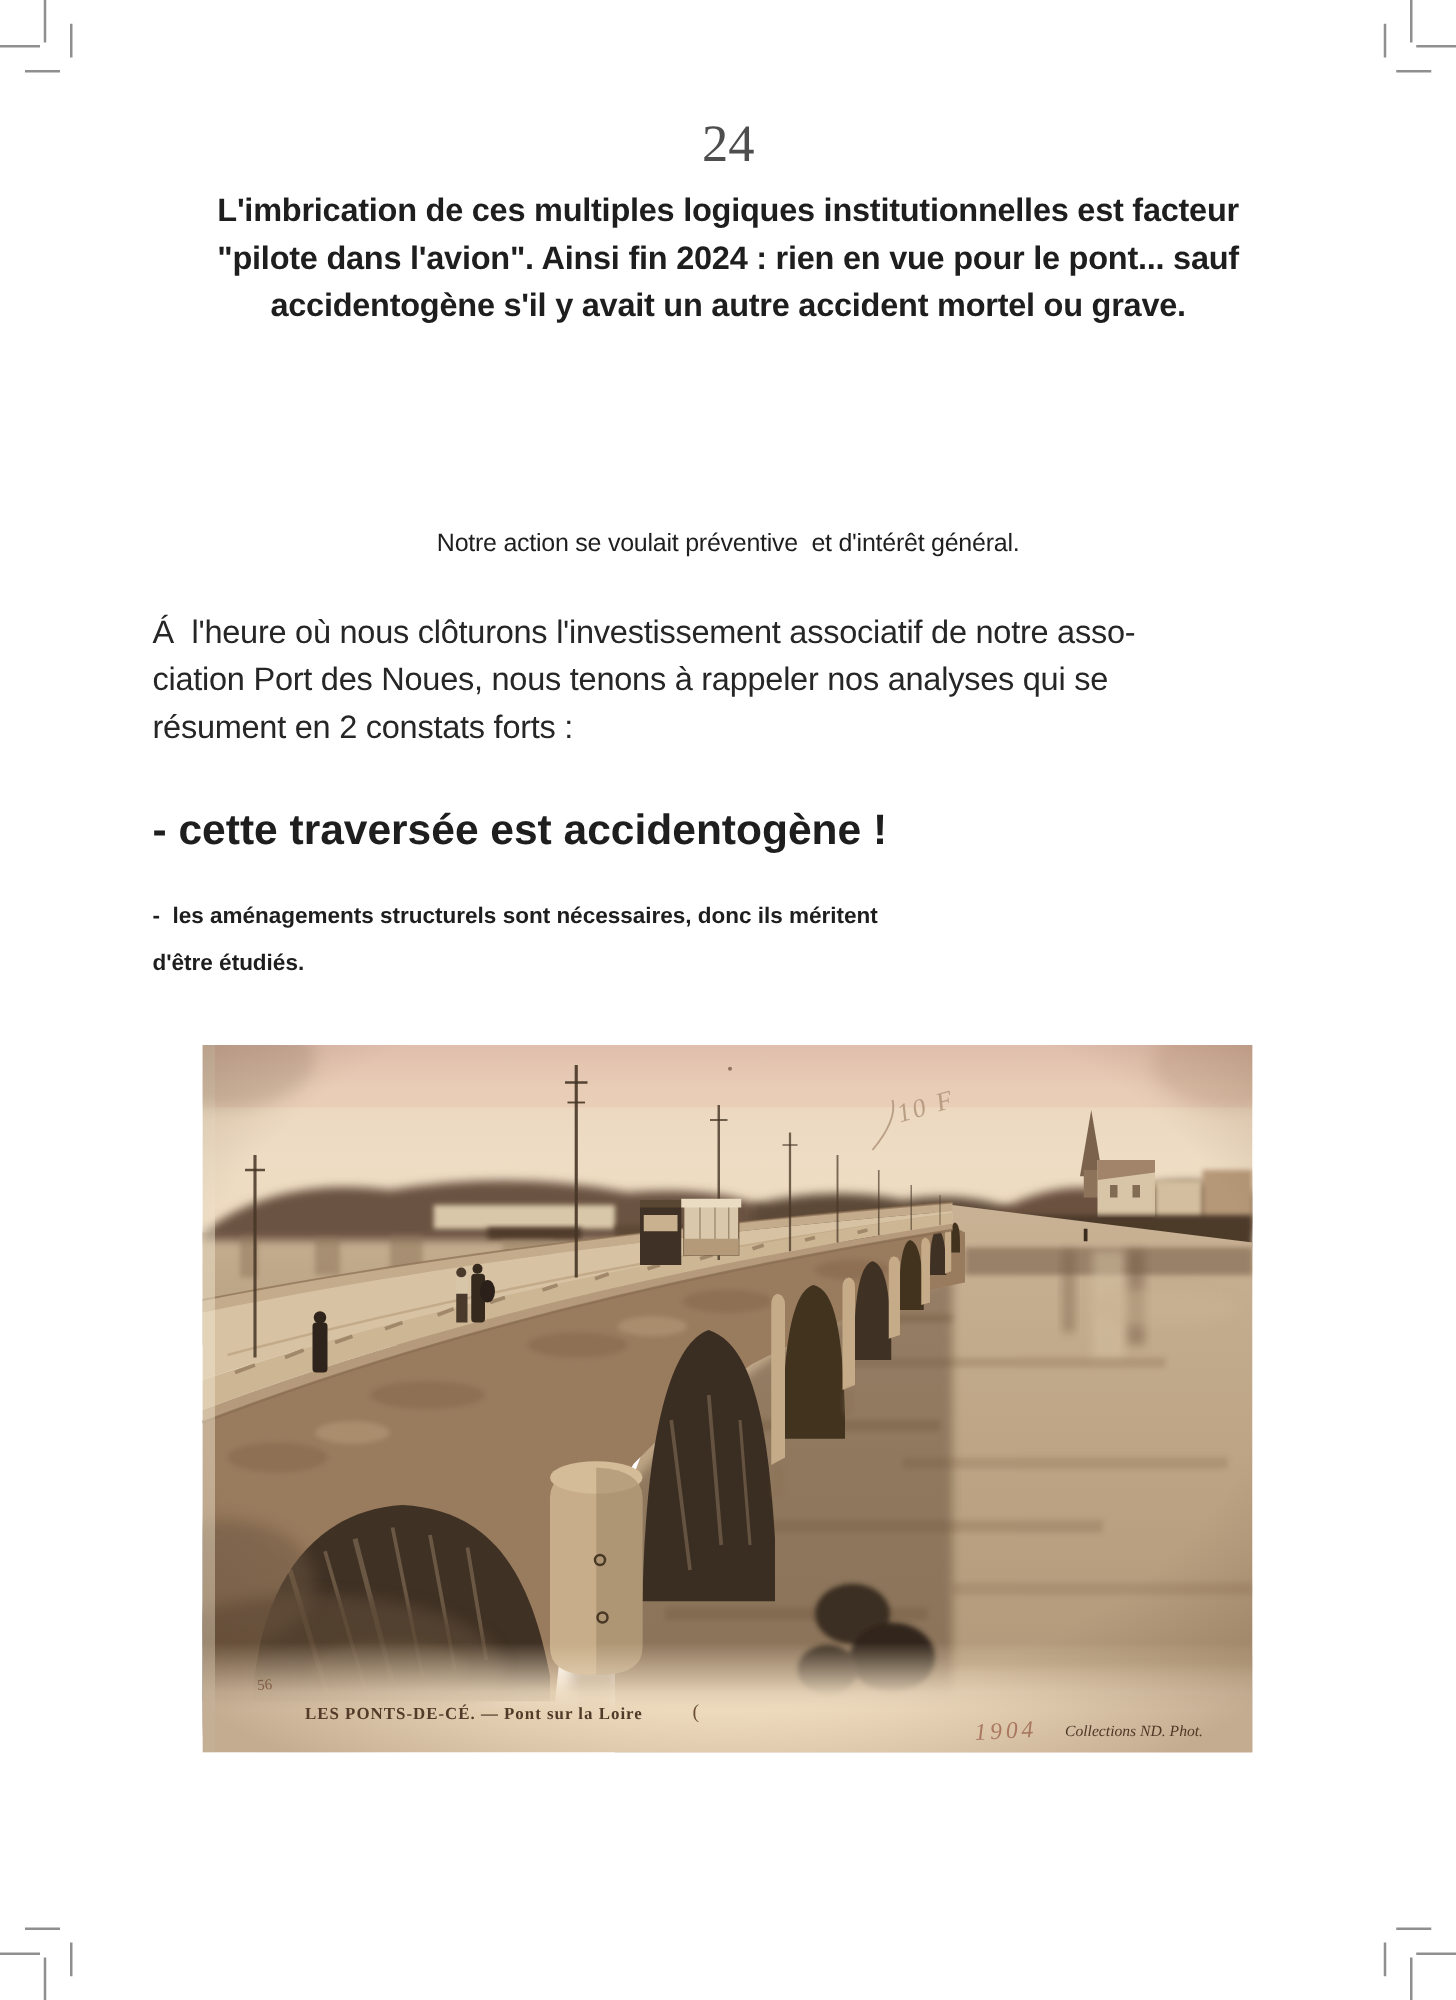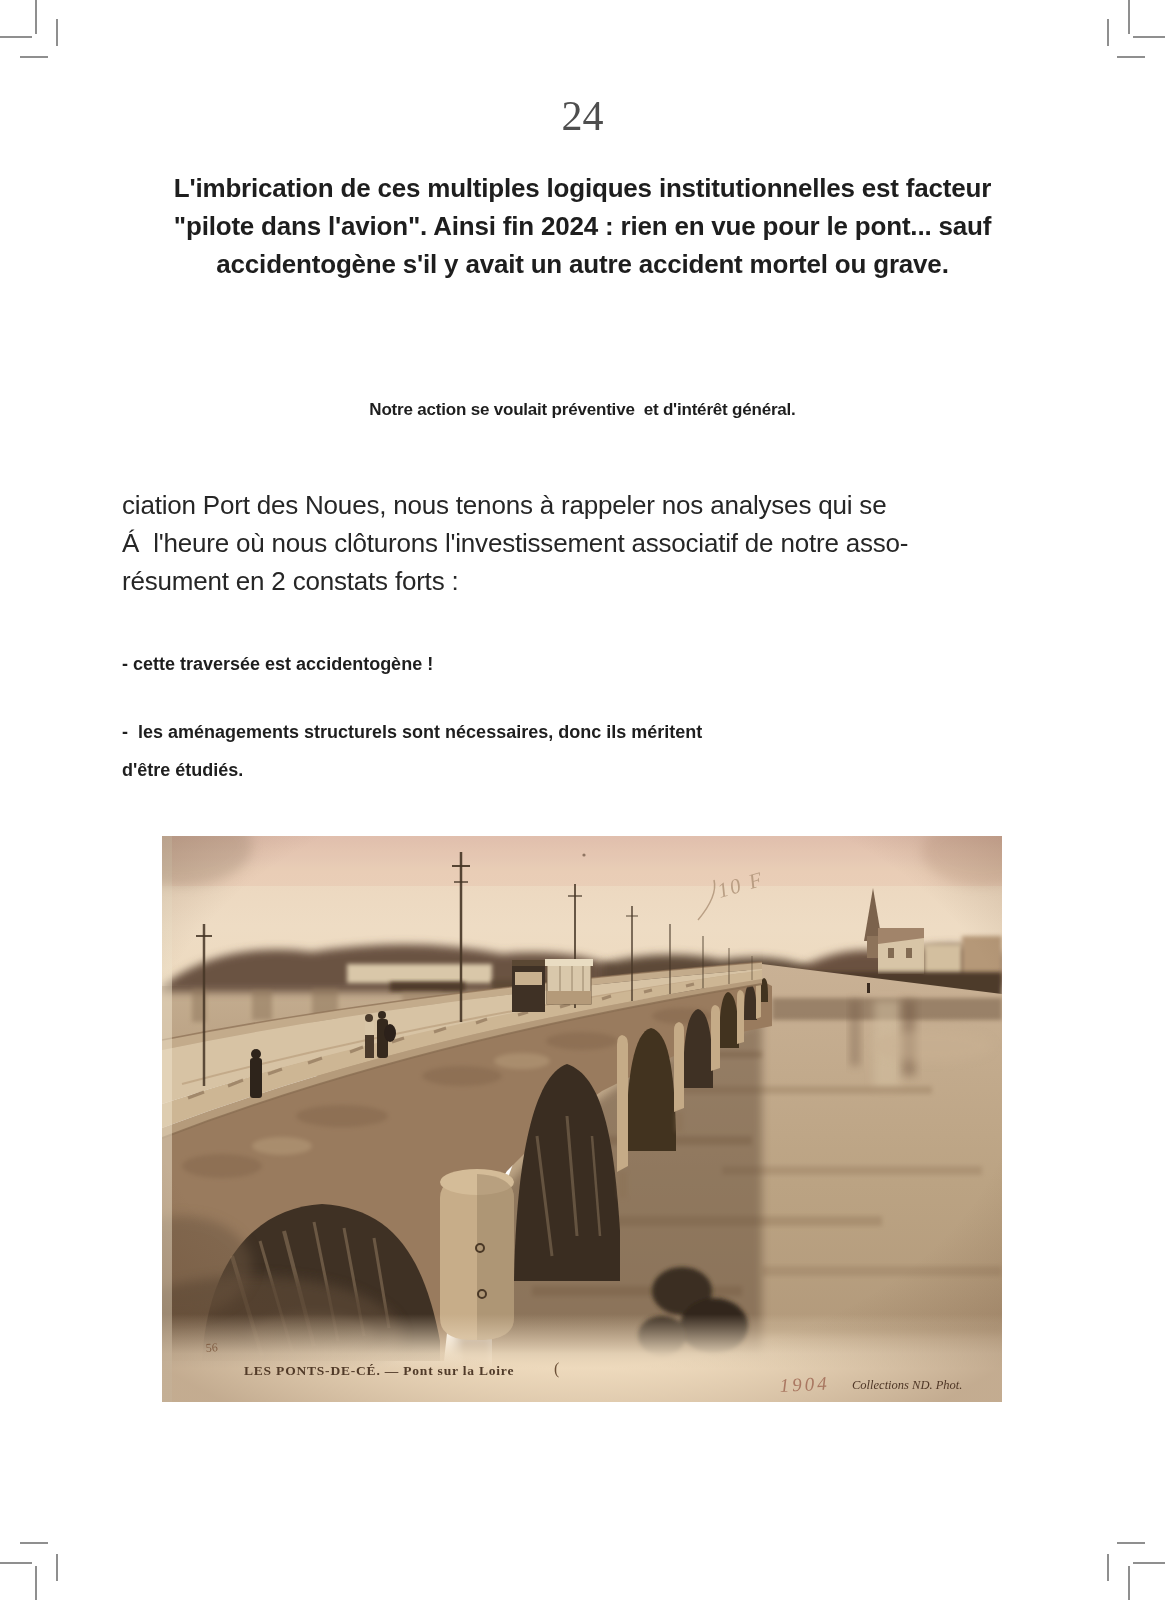--- a/index.html
+++ b/index.html
@@ -16,38 +16,38 @@
   
   .page-number{
     position:absolute;top:70px;left:0;width:100%;
     text-align:center;
     font-family:"Liberation Serif","DejaVu Serif",serif;
     font-size:42px;line-height:44px;color:#4e4e4e;margin-top:24px;
   }
   .lead{
     position:absolute;top:149px;left:0;width:100%;
     text-align:center;font-weight:700;
-    font-size:26px;line-height:38px;letter-spacing:-0.2px;margin-top:20px;
+    font-size:26px;line-height:38px;letter-spacing:-0.2px;
   }
   .lead .ln{display:block;white-space:pre;}
   .subheading{
-    position:absolute;top:391px;left:0;width:100%;
-    text-align:center;font-weight:700;
-    font-size:17px;line-height:38px;letter-spacing:-0.2px;
+    position:absolute;top:416px;left:0;width:100%;
+    text-align:center;font-weight:400;
+    font-size:20px;line-height:38px;letter-spacing:-0.2px;
     white-space:pre;
   }
   .bodypara{
     position:absolute;top:486px;left:122px;width:940px;
     font-size:26px;line-height:38px;letter-spacing:-0.2px;
     font-weight:400;color:#262626;
   }
   .bodypara .ln{display:block;white-space:pre;}
   .bullet1{
     position:absolute;top:645px;left:122px;width:940px;
-    font-size:18px;line-height:38px;font-weight:700;white-space:pre;
+    font-size:34px;line-height:38px;font-weight:700;white-space:pre;
   }
   .bullet2{
     position:absolute;top:713px;left:122px;width:940px;
     font-size:18px;line-height:38px;font-weight:700;
   }
   .bullet2 .ln{display:block;white-space:pre;}
   
   .photo{
     position:absolute;left:162px;top:836px;width:840px;height:566px;
   }
@@ -88,22 +88,22 @@
 
   <div class="lead">
     <span class="ln">L'imbrication de ces multiples logiques institutionnelles est facteur</span>
     <span class="ln">"pilote dans l'avion". Ainsi fin 2024 : rien en vue pour le pont... sauf</span>
     <span class="ln">accidentogène s'il y avait un autre accident mortel ou grave.</span>
   </div>
 
   <div class="subheading">Notre action se voulait préventive  et d'intérêt général.</div>
 
   <div class="bodypara">
+    <span class="ln">Á  l'heure où nous clôturons l'investissement associatif de notre asso-</span>
     <span class="ln">ciation Port des Noues, nous tenons à rappeler nos analyses qui se</span>
-    <span class="ln">Á  l'heure où nous clôturons l'investissement associatif de notre asso-</span>
     <span class="ln">résument en 2 constats forts :</span>
   </div>
 
   <div class="bullet1">- cette traversée est accidentogène !</div>
   <div class="bullet2">
     <span class="ln">-  les aménagements structurels sont nécessaires, donc ils méritent</span>
     <span class="ln">d'être étudiés.</span>
   </div>
 
   <div class="photo">

